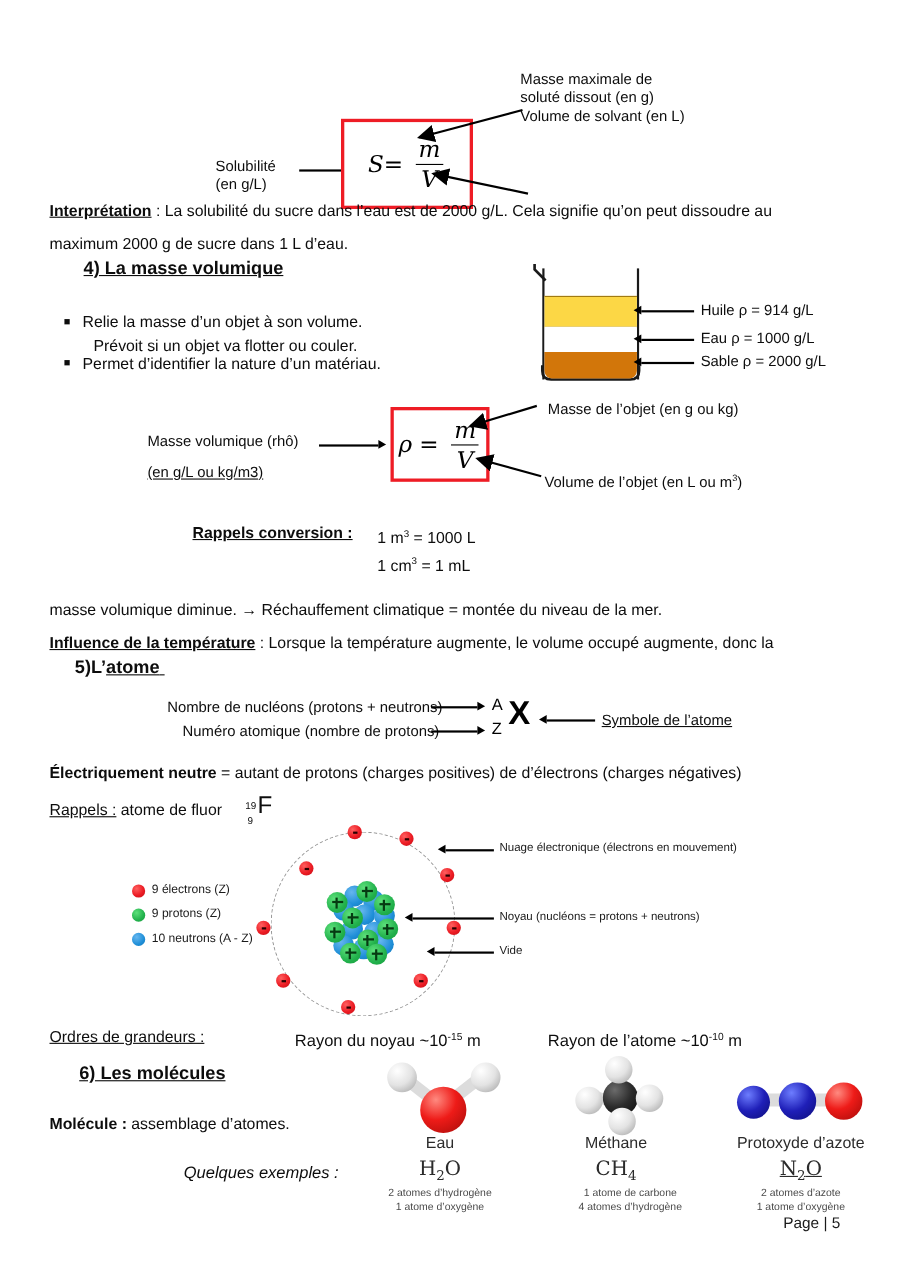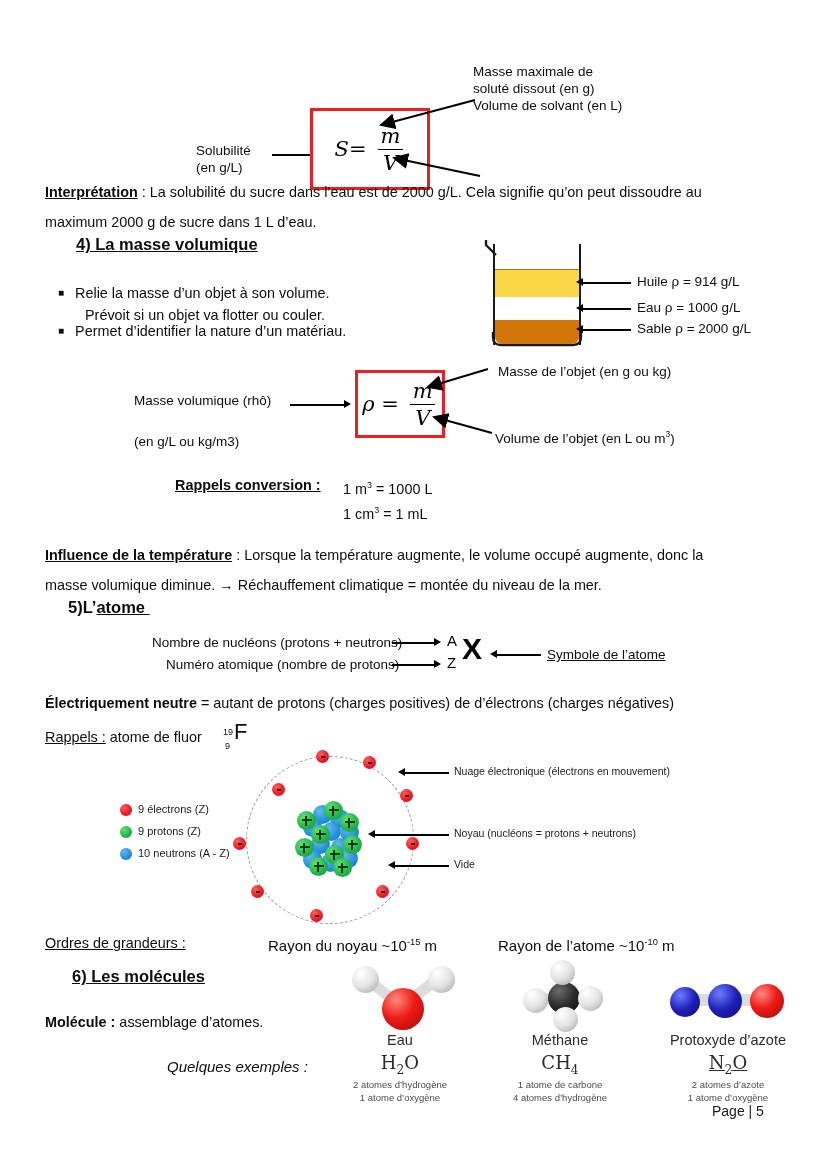--- a/index.html
+++ b/index.html
@@ -262,21 +262,21 @@
 
     <div class="arrow-left" style="left:91px; top:85px;"></div>
     <div class="hline" style="left:98px; top:89px; width:48px;"></div>
     <div class="abs callout" style="left:152px; top:80px;">Sable ρ = 2000 g/L</div>
   </div>
 
   <div class="abs" style="left:0; top:360px; width:828px; height:90px;">
 
     <div class="abs callout" style="left:134px; top:32px;">
       <div>Masse volumique (rhô)</div>
-      <div style="margin-top:24px;">(en g/L ou kg/m3)</div>
+      <div style="margin-top:12px;text-decoration:underline;">(en g/L ou kg/m3)</div>
     </div>
     <div class="hline" style="left:290px; top:44px; width:54px;"></div>
     <div class="arrow-right" style="left:344px; top:40px;"></div>
 
     <div class="formula-box abs" style="left:355px; top:10px; width:90px; height:68px;">
       <div class="formula-inner">
         <span>ρ =</span>
         <span class="frac">
           <span class="num">m</span>
           <span class="den">V</span>
@@ -304,24 +304,24 @@
     <div class="abs body-text b u" style="left:0; top:0;">Rappels conversion :</div>
     <div class="abs body-text" style="left:168px; top:0;">
       <span>1 m</span><span class="sup">3</span><span> = 1000 L</span>
     </div>
     <div class="abs body-text" style="left:168px; top:25px;">
       <span>1 cm</span><span class="sup">3</span><span> = 1 mL</span>
     </div>
   </div>
 
   <div class="abs body-text" style="left:45px; top:540px; width:760px;">
+    <div>masse volumique diminue. → Réchauffement climatique = montée du niveau de la mer.</div>
     <div>
       <span class="b u">Influence de la température</span><span> : </span><span>Lorsque la température augmente, le volume occupé augmente, donc la</span>
     </div>
-    <div>masse volumique diminue. → Réchauffement climatique = montée du niveau de la mer.</div>
   </div>
 
   <div class="abs" style="left:68px; top:598px; font-size:16.5px; font-weight:bold; color:#0d0d0d;">
     <span>5)L’</span><span class="u">atome</span><span class="u">&nbsp;</span>
   </div>
 
   <div class="abs" style="left:0; top:630px; width:828px; height:50px;">
     <div class="abs callout" style="left:152px; top:4px;">Nombre de nucléons (protons + neutrons)</div>
     <div class="hline" style="left:392px; top:12px; width:42px;"></div>
     <div class="arrow-right" style="left:434px; top:8px;"></div>
@@ -453,21 +453,21 @@
       <div class="atom-ball" style="left:53px; top:22px; width:32px; height:32px; background:radial-gradient(circle at 34% 28%, #6b6b6b 0%, #2b2b2b 50%, #0a0a0a 100%);"></div>
       <div class="atom-ball" style="left:55px; top:0px; width:25px; height:25px; background:radial-gradient(circle at 34% 28%, #ffffff 0%, #e3e3e3 50%, #9e9e9e 100%);"></div>
       <div class="atom-ball" style="left:28px; top:28px; width:25px; height:25px; background:radial-gradient(circle at 34% 28%, #ffffff 0%, #e3e3e3 50%, #9e9e9e 100%);"></div>
       <div class="atom-ball" style="left:83px; top:26px; width:25px; height:25px; background:radial-gradient(circle at 34% 28%, #ffffff 0%, #e3e3e3 50%, #9e9e9e 100%);"></div>
       <div class="atom-ball" style="left:58px; top:47px; width:25px; height:25px; background:radial-gradient(circle at 34% 28%, #ffffff 0%, #e3e3e3 50%, #9e9e9e 100%);"></div>
     </div>
     <div class="abs mol-name" style="left:0; top:72px; width:140px;">Méthane</div>
     <div class="abs mol-formula" style="left:0; top:92px; width:140px;">
       <span>CH</span><sub>4</sub><span></span>
     </div>
-    <div class="abs mol-desc" style="left:0; top:118px; width:140px;">
+    <div class="abs mol-desc" style="left:13px; top:118px; width:140px;">
       <div>1 atome de carbone</div>
       <div>4 atomes d’hydrogène</div>
     </div>
   </div>
 
   <div class="abs" style="left:648px; top:960px; width:160px;">
     <div class="abs" style="left:10px; top:0; width:140px; height:70px;">
       <div class="bond" style="left:28px; top:34px; width:40px; height:12px;"></div>
       <div class="bond" style="left:68px; top:34px; width:36px; height:12px;"></div>
       <div class="atom-ball" style="left:12px; top:27px; width:30px; height:30px; background:radial-gradient(circle at 34% 28%, #6d7dff 0%, #1f1fb8 50%, #0d0d78 100%);"></div>

